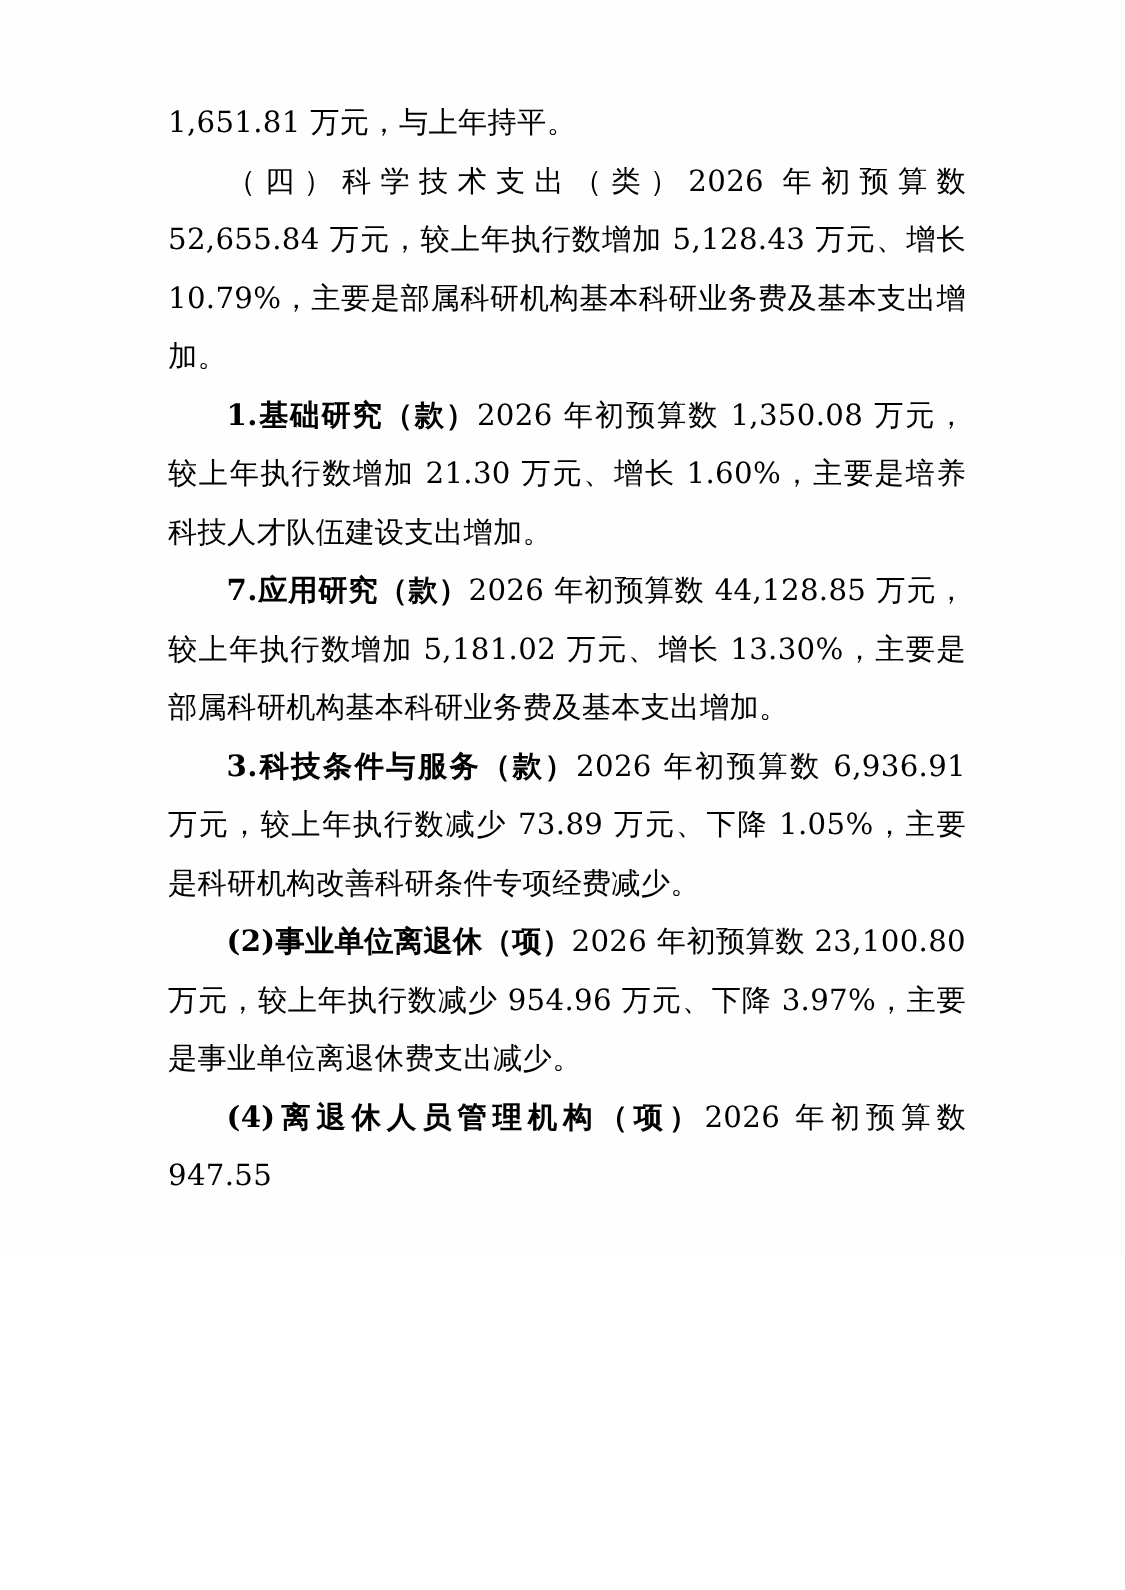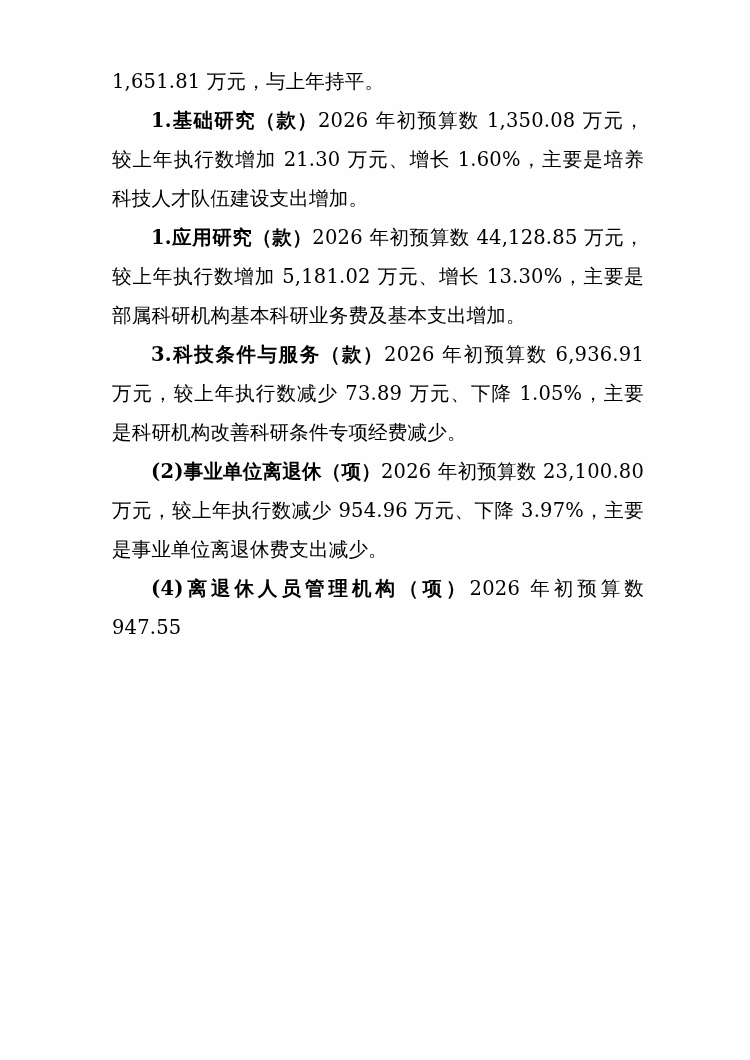--- a/index.html
+++ b/index.html
@@ -57,27 +57,30 @@
 </head>
 <body>
 
 <div class="page">
   <div class="content">
 
     <p class="para">
       <span>1,651.81 万元，与上年持平。</span>
     </p>
 
+    <p class="para indent">
+      <span>（四）科学技术支出（类）2026 年初预算数 52,655.84 万元，较上年执行数增加 5,128.43 万元、增长 10.79%，主要是部属科研机构基本科研业务费及基本支出增加。</span>
+    </p>
 
     <p class="para indent">
       <span class="bold">1.基础研究（款）</span><span>2026 年初预算数 1,350.08 万元，较上年执行数增加 21.30 万元、增长 1.60%，主要是培养科技人才队伍建设支出增加。</span>
     </p>
 
     <p class="para indent">
-      <span class="bold">1.应用研究（款）</span><span>2026 年初预算数 44,128.85 万元，较上年执行数增加 5,181.02 万元、增长 13.30%，主要是部属科研机构基本科研业务费及基本支出增加。</span>
+      <span class="bold">7.应用研究（款）</span><span>2026 年初预算数 44,128.85 万元，较上年执行数增加 5,181.02 万元、增长 13.30%，主要是部属科研机构基本科研业务费及基本支出增加。</span>
     </p>
 
     <p class="para indent">
       <span class="bold">3.科技条件与服务（款）</span><span>2026 年初预算数 6,936.91 万元，较上年执行数减少 73.89 万元、下降 1.05%，主要是科研机构改善科研条件专项经费减少。</span>
     </p>
 
 
 
     <p class="para indent">
       <span class="bold">(2)事业单位离退休（项）</span><span>2026 年初预算数 23,100.80 万元，较上年执行数减少 954.96 万元、下降 3.97%，主要是事业单位离退休费支出减少。</span>

